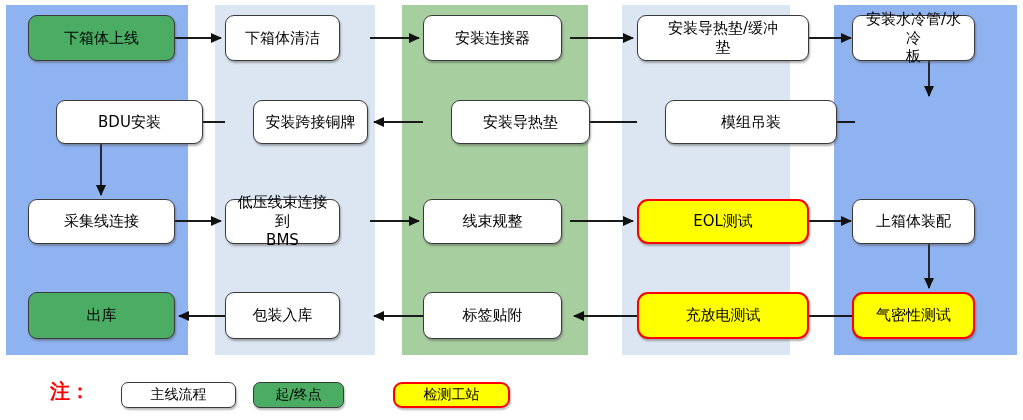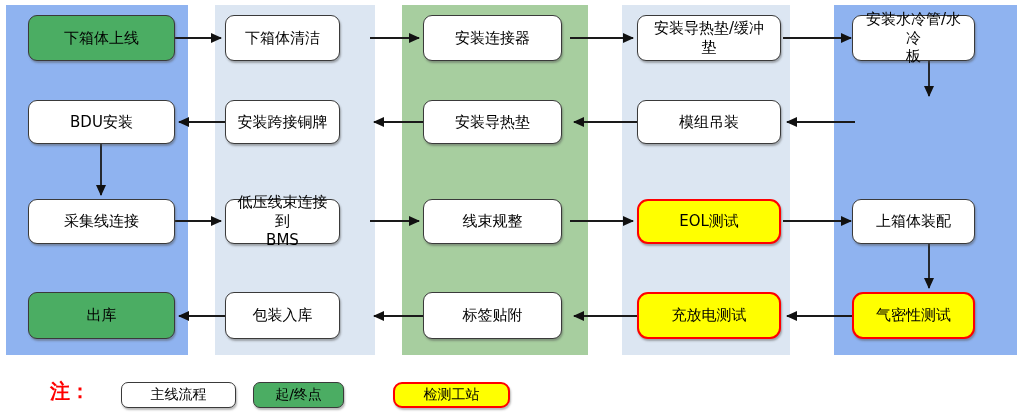--- a/index.html
+++ b/index.html
@@ -28,24 +28,24 @@
     white-space:pre-line;padding:1px 8px;
     border:1.6px solid #3a3a3a;border-radius:9px;background:#fff;
     box-shadow:1px 2px 2px rgba(80,80,80,0.45);
   }
   .node.terminal{background:#4BAD63;}
   .node.test{background:#FFFF00;border:2px solid #FF0000;border-radius:11px;}
 
   .c1{left:28px;width:147px;}
   .c2{left:225px;width:115px;}
   .c3{left:423px;width:139px;}
-  .c4{left:637px;width:144px;}
+  .c4{left:637px;width:172px;}
   .c5{left:852px;width:123px;}
   .r1{top:15px;height:46px;}
-  .r2{top:100px;height:44px;}
+  .r2{top:100px;height:44px;margin-left:28px;}
   .r3{top:199px;height:45px;}
   .r4{top:292px;height:47px;}
 
   
   .legend{position:absolute;left:0;top:372px;width:1023px;height:40px;z-index:2;}
   .legend-note{
     position:absolute;left:50px;top:6px;color:#FF0000;font-weight:bold;font-size:20px;
   }
   .legend-box{
     position:absolute;top:10px;height:26px;box-sizing:border-box;

